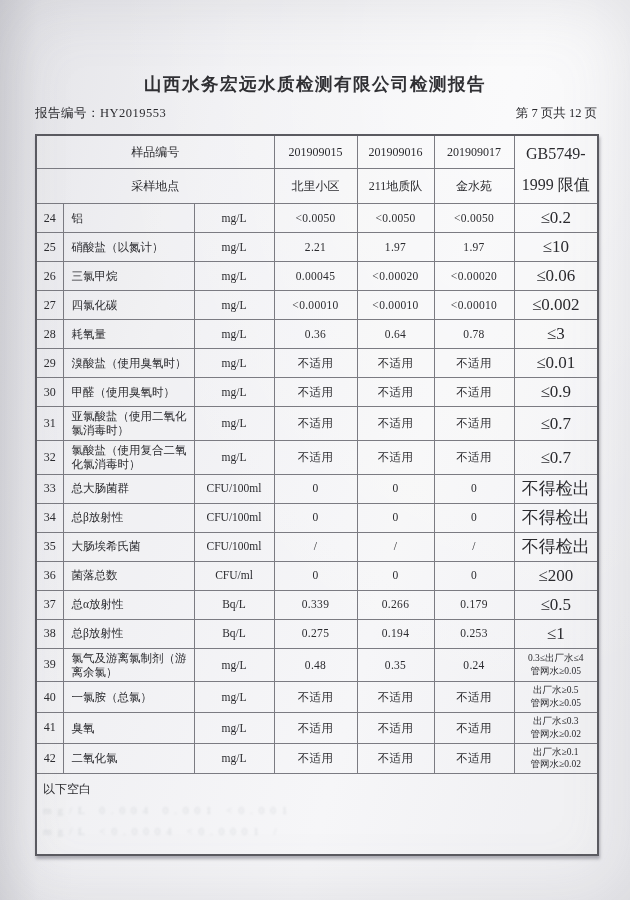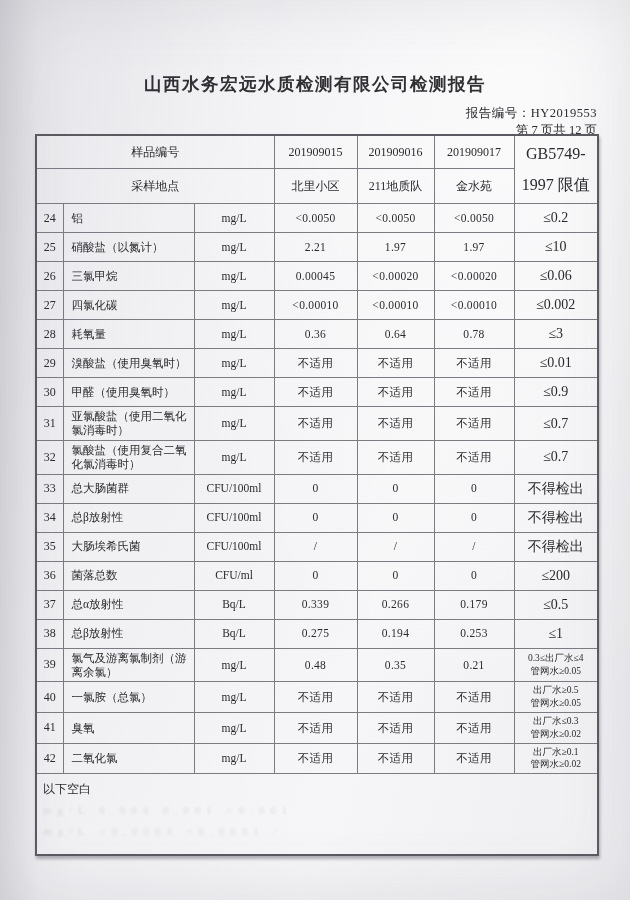--- a/index.html
+++ b/index.html
@@ -21,21 +21,20 @@
   .title{
     position:absolute;top:72px;left:0;width:100%;
     text-align:center;font-size:17.5px;font-weight:bold;letter-spacing:1.5px;
     font-family:"Liberation Sans","DejaVu Sans",sans-serif;
     color:#303034;
   }
   .meta{
     position:absolute;top:105px;left:35px;width:562px;
     display:flex;justify-content:space-between;align-items:flex-end;
     font-size:12.5px;
-    flex-direction:column;
   }
   .meta .left span{letter-spacing:0.5px;}
   table.report{
     position:absolute;left:35px;top:134px;
     width:562px;table-layout:fixed;border-collapse:collapse;
     border:2px solid #5a5a60;
     box-shadow:1px 3px 3px rgba(90,90,105,0.45);
     background:rgba(255,255,255,0.12);
   }
   td{
@@ -43,21 +42,21 @@
     font-size:12px;line-height:1.25;
     text-align:center;vertical-align:middle;
     padding:2px 3px;overflow:hidden;
   }
   tr.hrow1 td{height:28px;}
   tr.hrow2 td{height:30px;}
   tbody.rows td{height:24px;}
   td.c-item{text-align:left;padding-left:8px;font-size:11.5px;}
   td.c-unit{font-size:11.5px;}
   td.c-val{font-size:11.5px;letter-spacing:0.3px;}
-  td.c-limit{font-size:14px;}
+  td.c-limit{font-size:17px;}
   td.c-limit .l1,.l2{display:block;}
   td.c-limit .l2:empty{display:none;}
   td.c-limit.two-line{font-size:9.5px;line-height:1.35;letter-spacing:0;}
   td.c-limit-head{font-size:16px;line-height:1.9;}
   td.blank-cell{
     height:64px;vertical-align:top;text-align:left;
     padding:8px 6px;font-size:12px;position:relative;
   }
   .ghost-line{
     color:#6f7a80;opacity:0.20;filter:blur(1.1px);
@@ -89,21 +88,21 @@
       <col style="width:84px">
     </colgroup>
     <tbody>
       <tr class="hrow1">
         <td colspan="3">样品编号</td>
         <td>201909015</td>
         <td>201909016</td>
         <td>201909017</td>
         <td rowspan="2" class="c-limit-head">
           <span class="l1">GB5749-</span>
-          <span class="l2">1997 限值</span>
+          <span class="l2">1999 限值</span>
         </td>
       </tr>
       <tr class="hrow2">
         <td colspan="3">采样地点</td>
         <td>北里小区</td>
         <td>211地质队</td>
         <td>金水苑</td>
       </tr>
     </tbody>
     <tbody class="rows" id="rows-container">
@@ -286,21 +285,21 @@
         <span class="l1">≤1</span>
 
       </td>
     </tr>
         <tr>
       <td class="c-no">39</td>
       <td class="c-item">氯气及游离氯制剂（游离余氯）</td>
       <td class="c-unit">mg/L</td>
       <td class="c-val">0.48</td>
       <td class="c-val">0.35</td>
-      <td class="c-val">0.21</td>
+      <td class="c-val">0.24</td>
       <td class="c-limit two-line">
         <span class="l1">0.3≤出厂水≤4</span>
         <span class="l2">管网水≥0.05</span>
       </td>
     </tr>
         <tr>
       <td class="c-no">40</td>
       <td class="c-item">一氯胺（总氯）</td>
       <td class="c-unit">mg/L</td>
       <td class="c-val">不适用</td>

